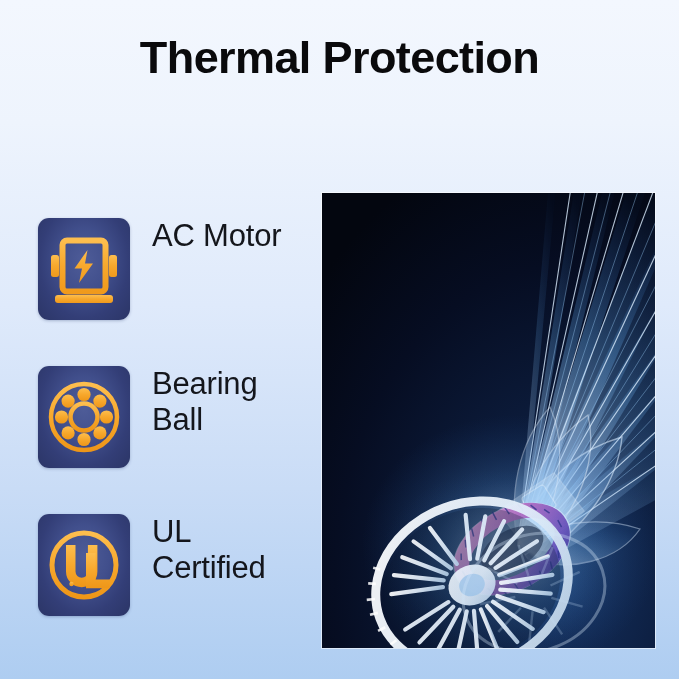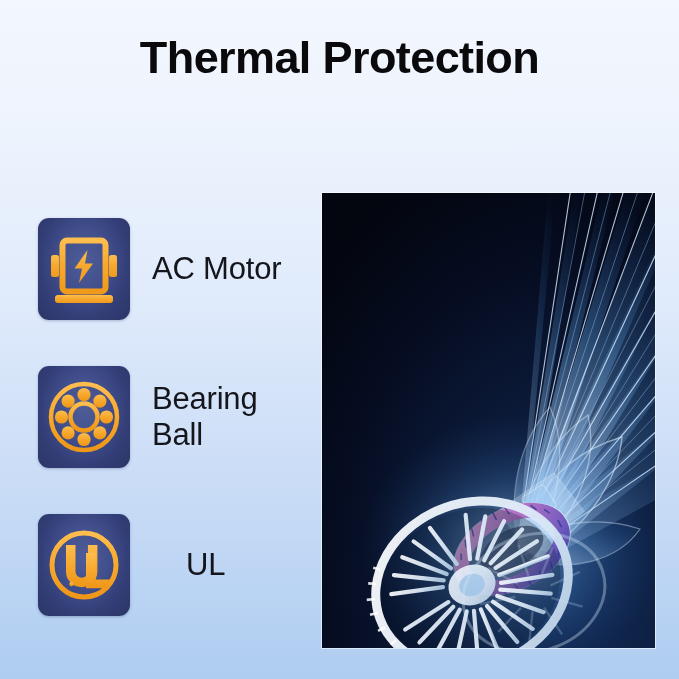--- a/index.html
+++ b/index.html
@@ -39,25 +39,25 @@
 
   
   #features {
     position: absolute;
     left: 38px;
     top: 218px;
     width: 270px;
   }
   .feature-row {
     display: flex;
-    align-items: center;
+    align-items: flex-start;
     height: 102px;
     margin-bottom: 46px;
   }
-  .feature-row:last-child { margin-bottom: 0; gap: 34px; }
+  .feature-row:last-child { margin-bottom: 0; }
 
   .icon-tile {
     position: relative;
     width: 92px;
     height: 102px;
     flex: 0 0 auto;
     border-radius: 11px;
     background: radial-gradient(ellipse at 50% 42%, #4e5c98 0%, #414f8c 38%, #333e77 68%, #2b3566 100%);
     box-shadow: 0 1px 3px rgba(40,60,110,0.30);
     display: flex;
@@ -177,20 +177,21 @@
                      a15.7 15.7 0 0 1 -31.4 0 Z" fill="url(#amber3)"></path>
 
             <path d="M40 26 h9.6 v26.5 h14.2 v8.7 H40 Z" fill="url(#amber3)"></path>
 
             <circle cx="25.5" cy="57" r="2.2" fill="url(#amber3)"></circle>
           </svg>
         </span>
       </div>
       <div class="feature-label">
         <span class="line">UL</span>
+        <span class="line">Certified</span>
       </div>
     </div>
 
   </div>
 
   <div id="photo">
     <svg width="333" height="455" viewBox="0 0 333 455">
       <defs>
         <radialGradient id="bg" cx="0.74" cy="0.86" r="1.0">
           <stop offset="0" stop-color="#14305e"></stop>

